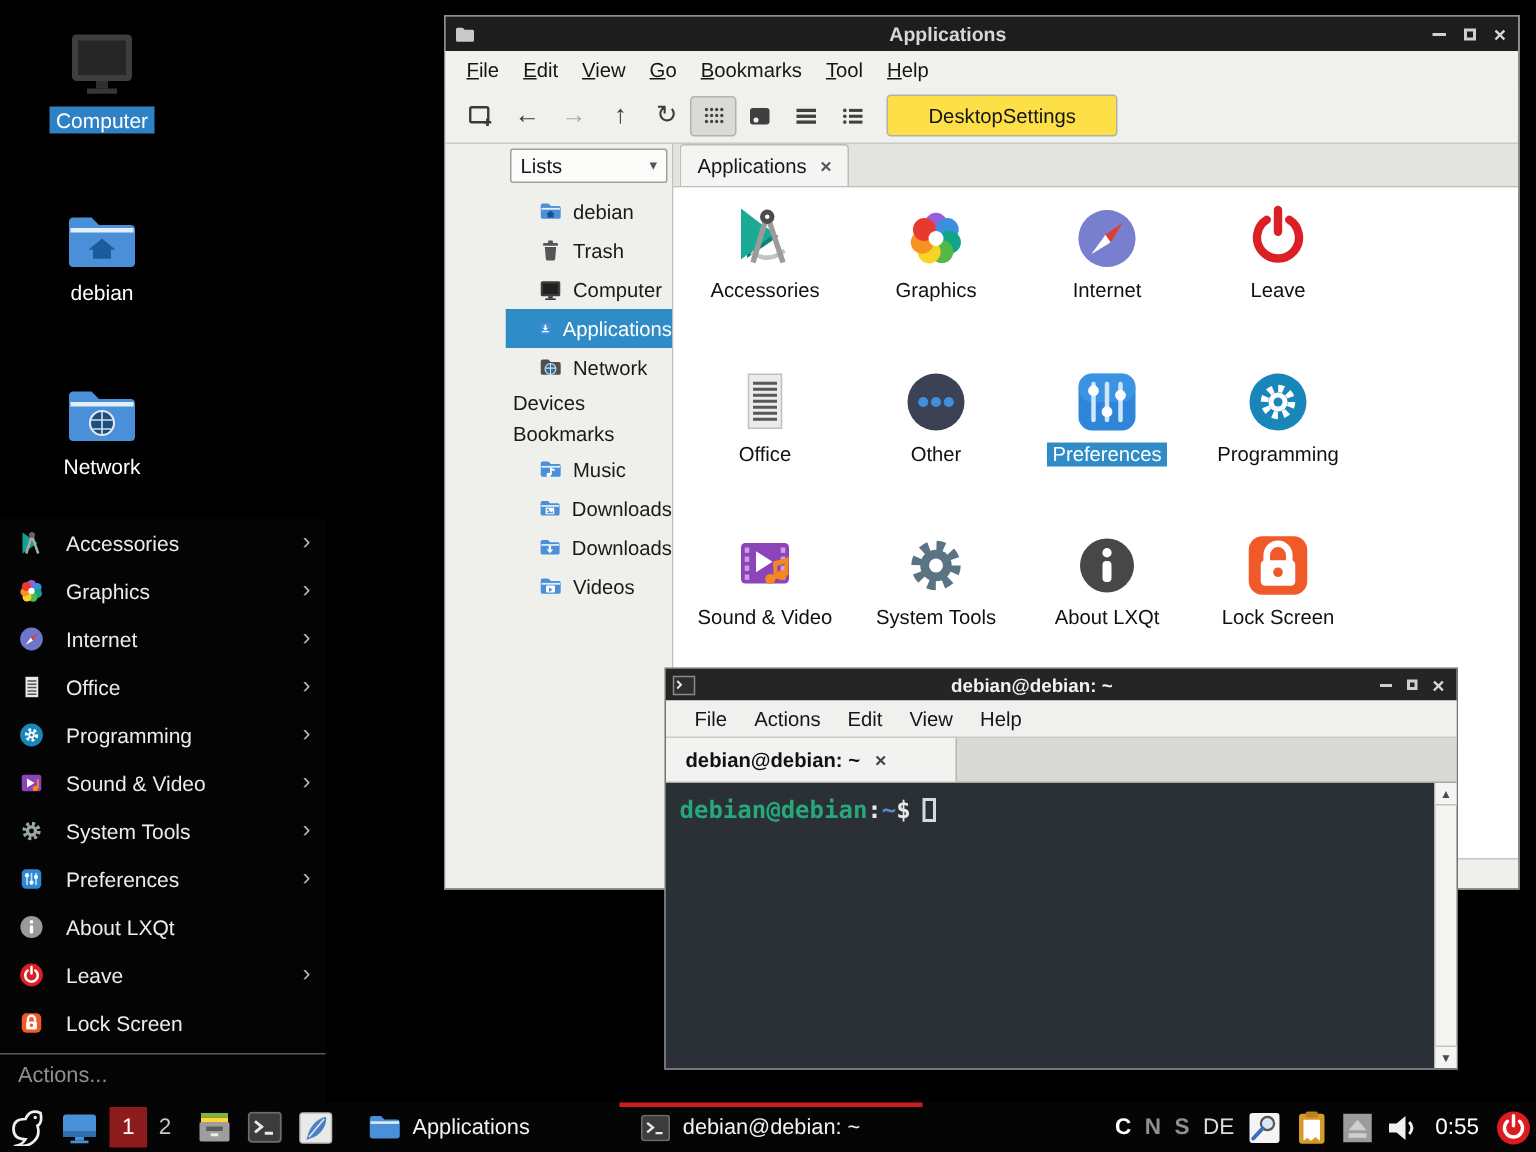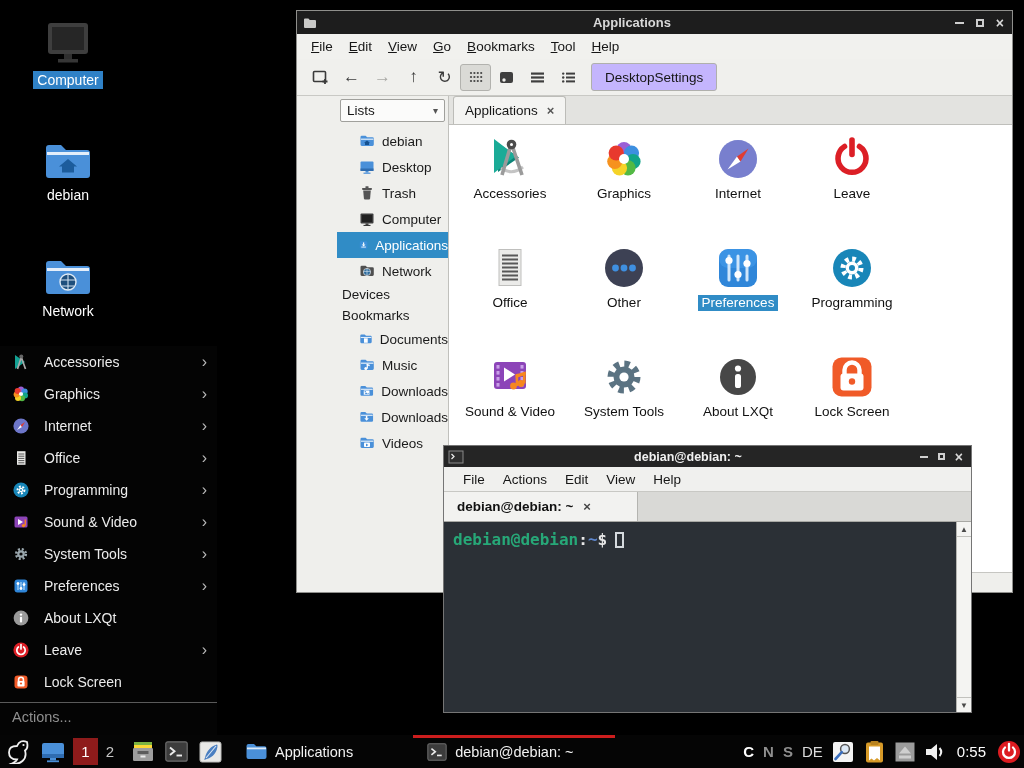--- a/index.html
+++ b/index.html
@@ -27,21 +27,21 @@
   .fm-menubar{height:25px;background:#f1f1ee;display:flex;align-items:center;padding-left:6px;font-size:13.5px;color:#161616;}
   .fm-menubar .mi{display:inline-block;padding:2px 8px;}
   .fm-menubar .mi::first-letter{text-decoration:underline;}
   .fm-toolbar{height:37px;display:flex;align-items:center;padding:0 8px;border-bottom:1px solid #c9c9c5;background:#f0f0ed;}
   .tb-btn{width:31px;height:27px;display:flex;align-items:center;justify-content:center;font-size:17px;color:#3a3a3a;border-radius:3px;}
   .tb-btn.disabled{color:#a9a9a5;}
   .tb-btn.pressed{background:#dadad6;border:1px solid #b2b2ae;}
   .addressbar{display:flex;align-items:center;height:27px;width:197px;margin-left:6px;border:1px solid #a6a6a2;border-radius:3px;background:#d2d2cf;overflow:hidden;}
   .addr-ico{width:24px;height:100%;background:#c2c2bf;border-right:1px solid #a8a8a4;display:flex;align-items:center;justify-content:center;}
   .addr-text{padding:0 8px;font-size:13.5px;color:#131313;white-space:nowrap;}
-  .ds-btn{margin-left:7px;height:28px;padding:0 13px;display:flex;align-items:center;background:#c4b5fd;border:1px solid #b0b0ac;border-radius:3px;font-size:13.5px;color:#161616;}
+  .ds-btn{margin-left:7px;height:28px;padding:0 27px;display:flex;align-items:center;background:#fde047;border:1px solid #b0b0ac;border-radius:3px;font-size:13.5px;color:#161616;}
   .fm-body{flex:1;display:flex;min-height:0;}
   .fm-side{width:152px;border-right:1px solid #c0c0bc;display:flex;flex-direction:column;background:#efefec;padding-left:40px;}
   .combo{margin:3px 3px 2px 3px;height:23px;border:1px solid #a0a09c;border-radius:2px;background:#fbfbfa;display:flex;align-items:center;padding:0 6px;font-size:13.5px;color:#161616;}
   .combo .arr{margin-left:auto;font-size:10px;color:#555;}
   .side-list{flex:1;padding-top:4px;font-size:13.5px;color:#1a1a1a;overflow:hidden;}
   .sb-hdr{height:21px;display:flex;align-items:center;padding-left:5px;}
   .sb-row{height:26px;display:flex;align-items:center;padding-left:22px;gap:7px;}
   .sb-row.sel{background:#308cc6;color:#fff;}
   .fm-main{flex:1;display:flex;flex-direction:column;min-width:0;}
   .tabbar{height:29px;background:#e3e3e0;border-bottom:1px solid #bfbfbb;display:flex;align-items:flex-end;padding-left:4px;}
@@ -221,29 +221,20 @@
 
           <div class="sb-row">
             <svg width="16" height="16" viewBox="0 0 16 16">
               <path d="M1.5 4 q0-1.3 1.3-1.3 h3.8 l1.6 1.6 h5.3 q1.3 0 1.3 1.3 v6 q0 1.3-1.3 1.3 H2.8 q-1.3 0-1.3-1.3 Z" fill="#4a90d9"></path>
               <rect x="2" y="5.6" width="12.4" height="1.2" fill="#fff" opacity="0.85"></rect>
               <path d="M8 7.4 l3 2.4 h-1 v2.2 h-4 v-2.2 h-1 Z" fill="#15518f"></path>
             </svg>
             <span>debian</span>
           </div>
 
-          <div class="sb-row">
-            <svg width="16" height="16" viewBox="0 0 16 16">
-              <rect x="1.5" y="2.5" width="13" height="9.5" rx="1" fill="#4a90d9"></rect>
-              <rect x="1.5" y="9.5" width="13" height="2.5" fill="#2f6cb0"></rect>
-              <rect x="6.5" y="12" width="3" height="1.6" fill="#4a90d9"></rect>
-              <rect x="4.5" y="13.6" width="7" height="1.2" fill="#4a90d9"></rect>
-            </svg>
-            <span>Desktop</span>
-          </div>
 
           <div class="sb-row">
             <svg width="16" height="16" viewBox="0 0 16 16">
               <rect x="6.3" y="1.3" width="3.4" height="1.8" rx="0.8" fill="#555"></rect>
               <rect x="3" y="3" width="10" height="1.9" rx="0.8" fill="#555"></rect>
               <path d="M4.2 5.6 h7.6 l-0.7 8 q-0.1 1-1.1 1 H6 q-1 0-1.1-1 Z" fill="#555"></path>
             </svg>
             <span>Trash</span>
           </div>
 
@@ -272,28 +263,20 @@
               <path d="M1.5 4 q0-1.3 1.3-1.3 h3.8 l1.6 1.6 h5.3 q1.3 0 1.3 1.3 v6 q0 1.3-1.3 1.3 H2.8 q-1.3 0-1.3-1.3 Z" fill="#4f4f4f"></path>
               <circle cx="8" cy="9" r="3.6" fill="#2f6d9e" stroke="#d8d8d8" stroke-width="0.8"></circle>
               <path d="M8 5.4 v7.2 M4.6 8.4 h6.8" stroke="#cfe0ef" stroke-width="0.7" fill="none"></path>
             </svg>
             <span>Network</span>
           </div>
 
           <div class="sb-hdr">Devices</div>
           <div class="sb-hdr">Bookmarks</div>
 
-          <div class="sb-row">
-            <svg width="16" height="16" viewBox="0 0 16 16">
-              <path d="M1.5 4 q0-1.3 1.3-1.3 h3.8 l1.6 1.6 h5.3 q1.3 0 1.3 1.3 v6 q0 1.3-1.3 1.3 H2.8 q-1.3 0-1.3-1.3 Z" fill="#4a90d9"></path>
-              <rect x="2" y="5.6" width="12.4" height="1.2" fill="#fff" opacity="0.85"></rect>
-              <rect x="5.8" y="7.2" width="4.4" height="5.2" fill="#fff"></rect>
-            </svg>
-            <span>Documents</span>
-          </div>
 
           <div class="sb-row">
             <svg width="16" height="16" viewBox="0 0 16 16">
               <path d="M1.5 4 q0-1.3 1.3-1.3 h3.8 l1.6 1.6 h5.3 q1.3 0 1.3 1.3 v6 q0 1.3-1.3 1.3 H2.8 q-1.3 0-1.3-1.3 Z" fill="#4a90d9"></path>
               <rect x="2" y="5.6" width="12.4" height="1.2" fill="#fff" opacity="0.85"></rect>
               <circle cx="6.8" cy="11.6" r="1.5" fill="#fff"></circle>
               <rect x="7.7" y="6.8" width="1.2" height="4.8" fill="#fff"></rect>
               <path d="M7.7 6.8 l3 1 v1.4 l-3-1 Z" fill="#fff"></path>
             </svg>
             <span>Music</span>

